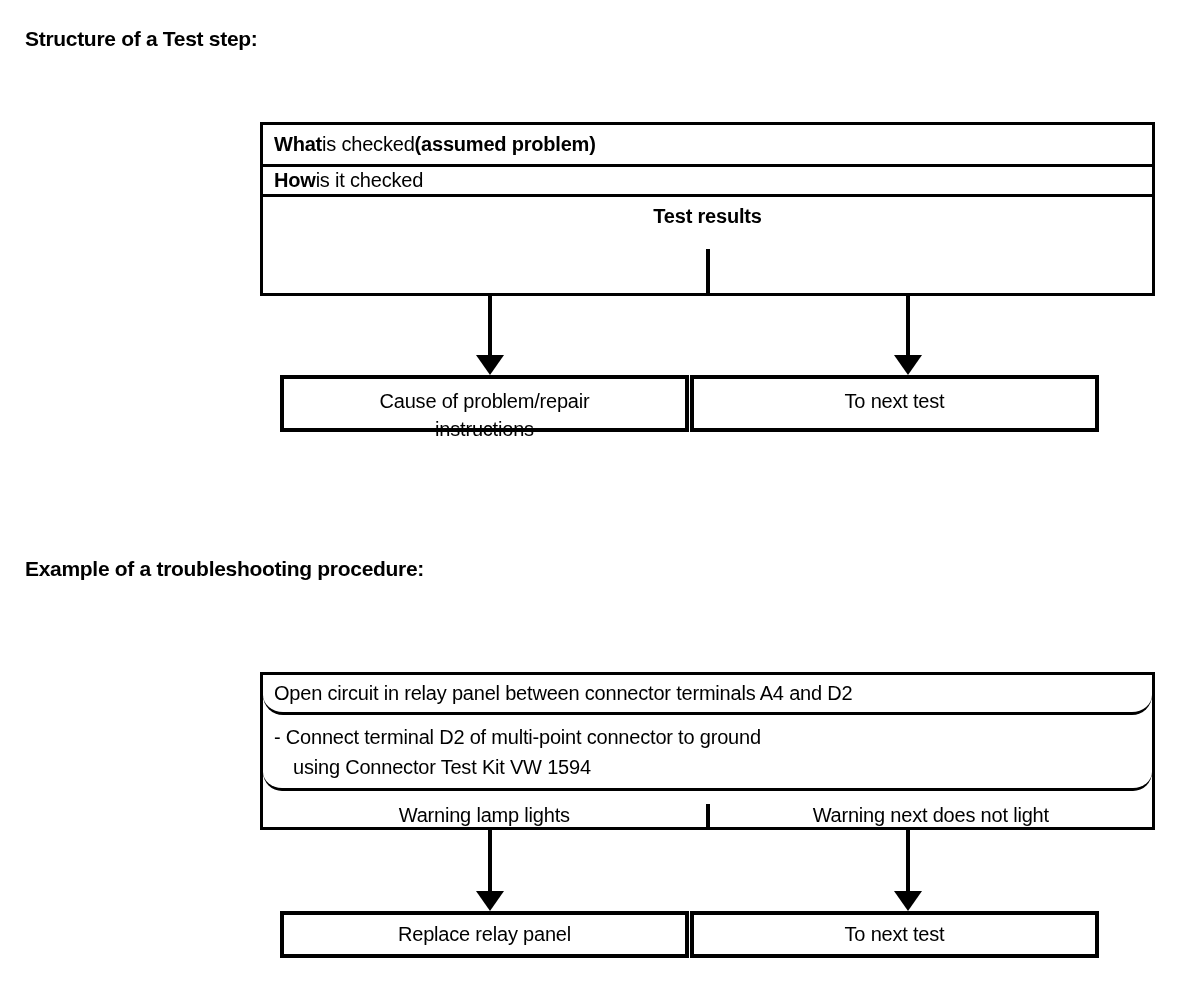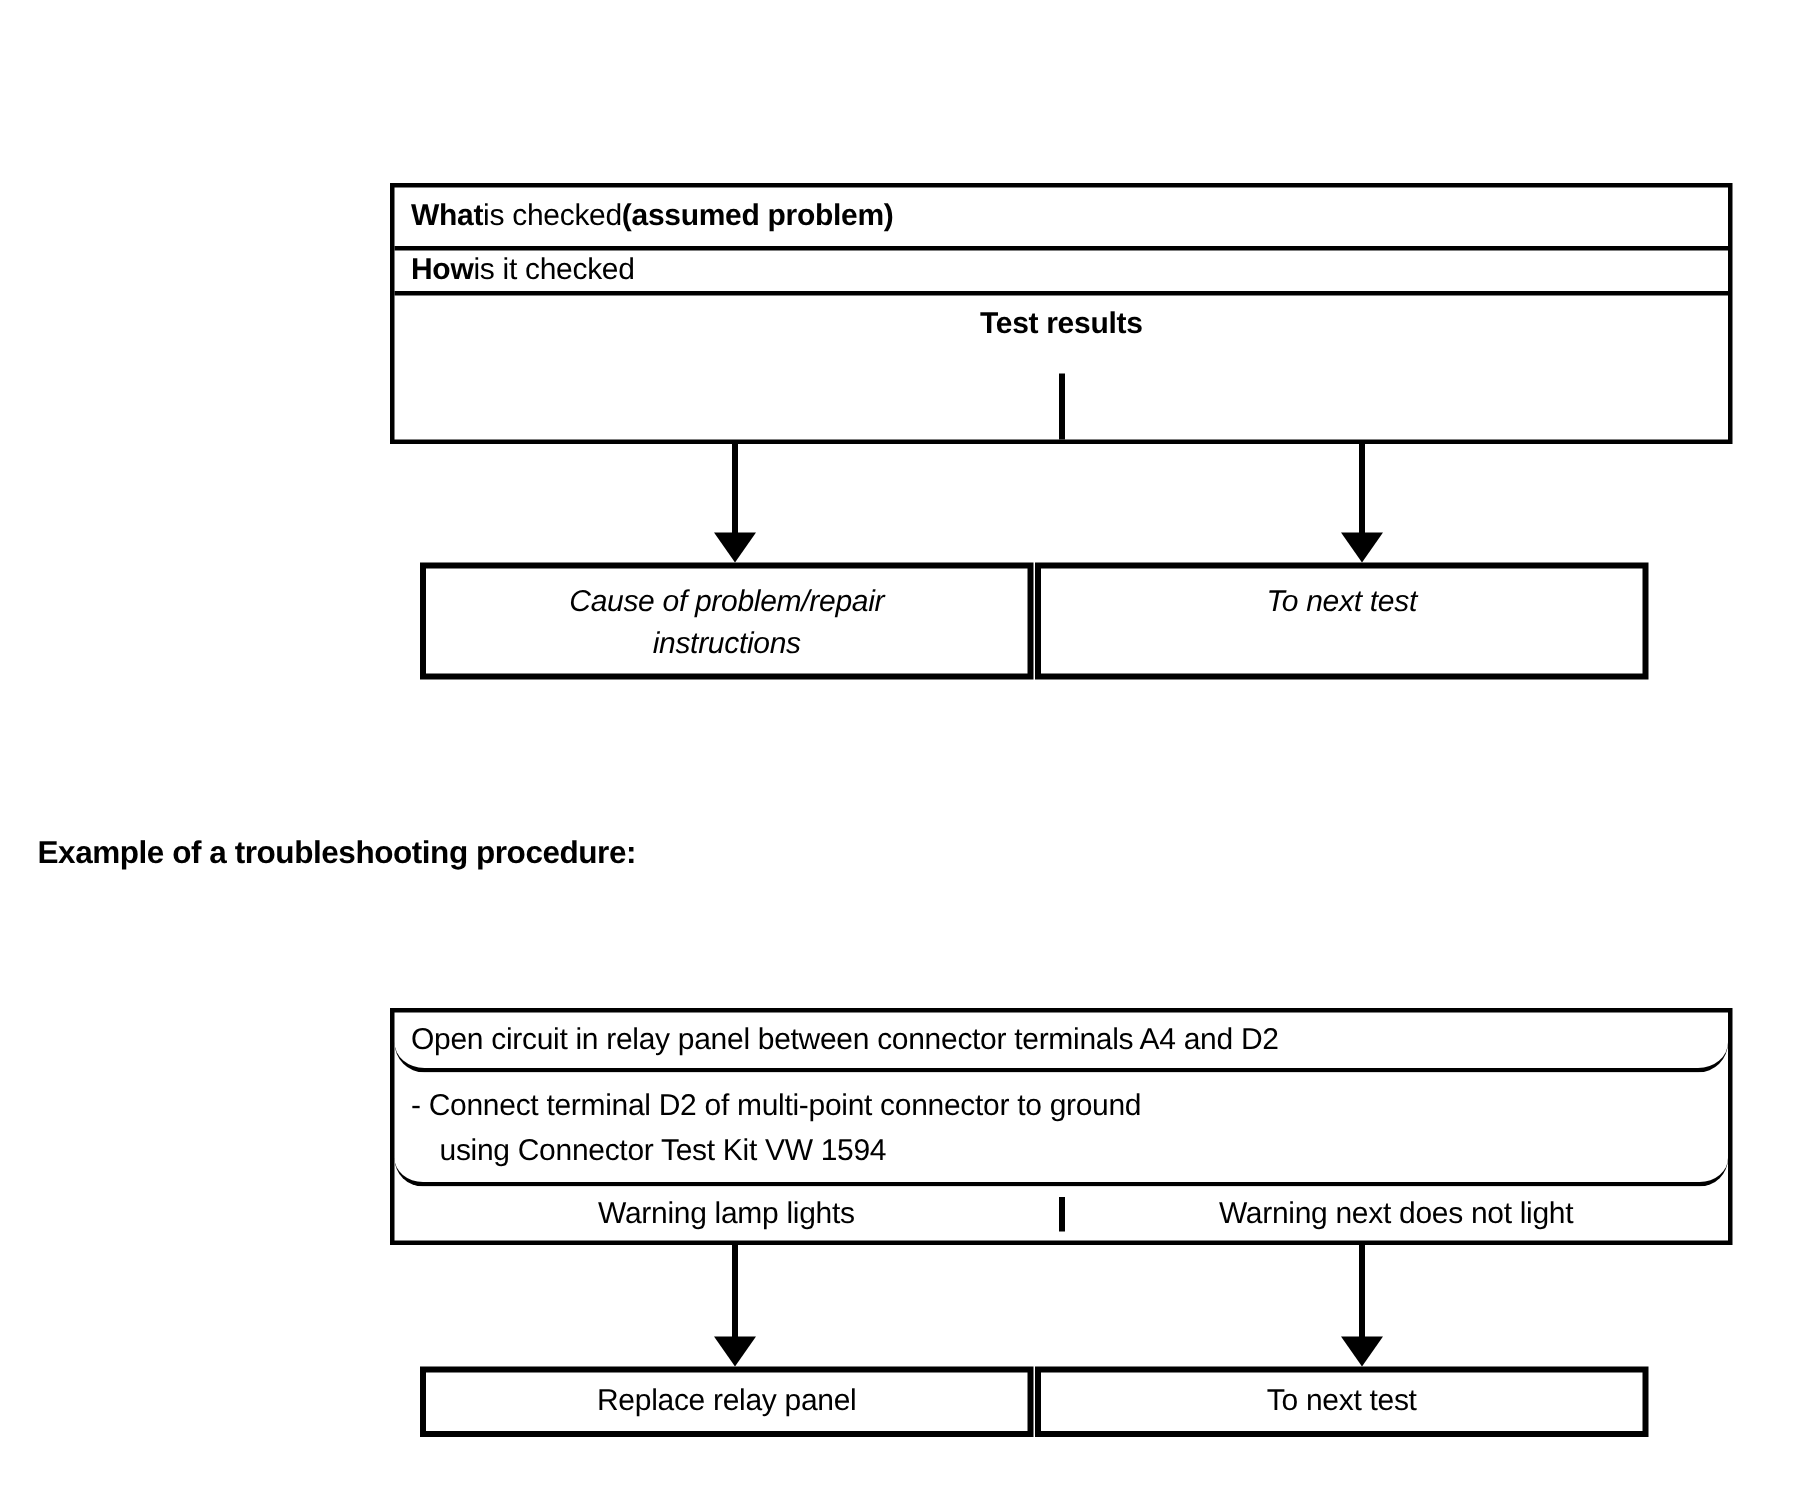--- a/index.html
+++ b/index.html
@@ -75,21 +75,21 @@
     padding-top: 7px;
     line-height: 30px;
     border-radius: 19px;
   }
   .procedure-line2 { margin-left: 19px; }
   .row-split {
     flex: 1;
     border-bottom: none;
     padding: 0;
     display: flex;
-    align-items: center;
+    align-items: flex-end;
   }
   .split-cell {
     flex: 1;
     display: flex;
     align-items: center;
     justify-content: center;
   }
   .split-cell.left { border-right: 4px solid var(--ink); }
 
   .arrow { position: absolute; width: 28px; }
@@ -118,31 +118,32 @@
 
   .outcome-box {
     position: absolute;
     border: 4px solid var(--ink);
     font-size: 20px;
     letter-spacing: -0.2px;
     text-align: center;
   }
   .outcome-left  { left: 280px; width: 409px; }
   .outcome-right { left: 690px; width: 409px; }
-  .outcome-d1 { top: 375px; height: 78px; padding-top: 8px; line-height: 28px; font-style: italic; }
+  .outcome-d1 { top: 375px; height: 57px; padding-top: 8px; line-height: 28px; }
   .outcome-d2 {
     top: 911px; height: 47px;
     display: flex; align-items: center; justify-content: center;
   }
 </style>
 </head>
 <body>
 
 <div class="page">
 
+  <div class="heading heading-1">Structure of a Test step:</div>
 
   <div class="main-box main-box-1">
     <div class="row row-what">
         <span class="b">What</span>
         <span> is checked </span>
         <span class="b">(assumed problem)</span>
       </div>
     <div class="row row-how">
         <span class="b">How</span>
         <span> is it checked</span>

